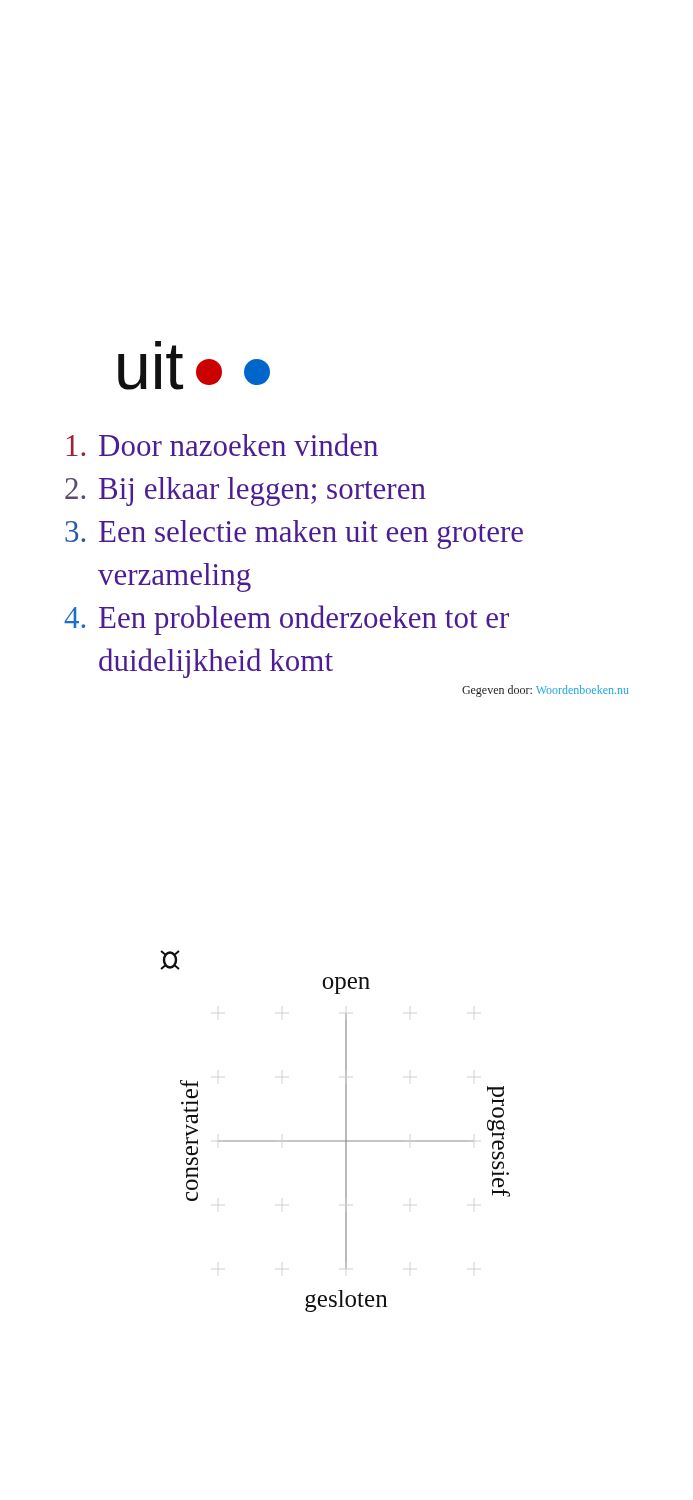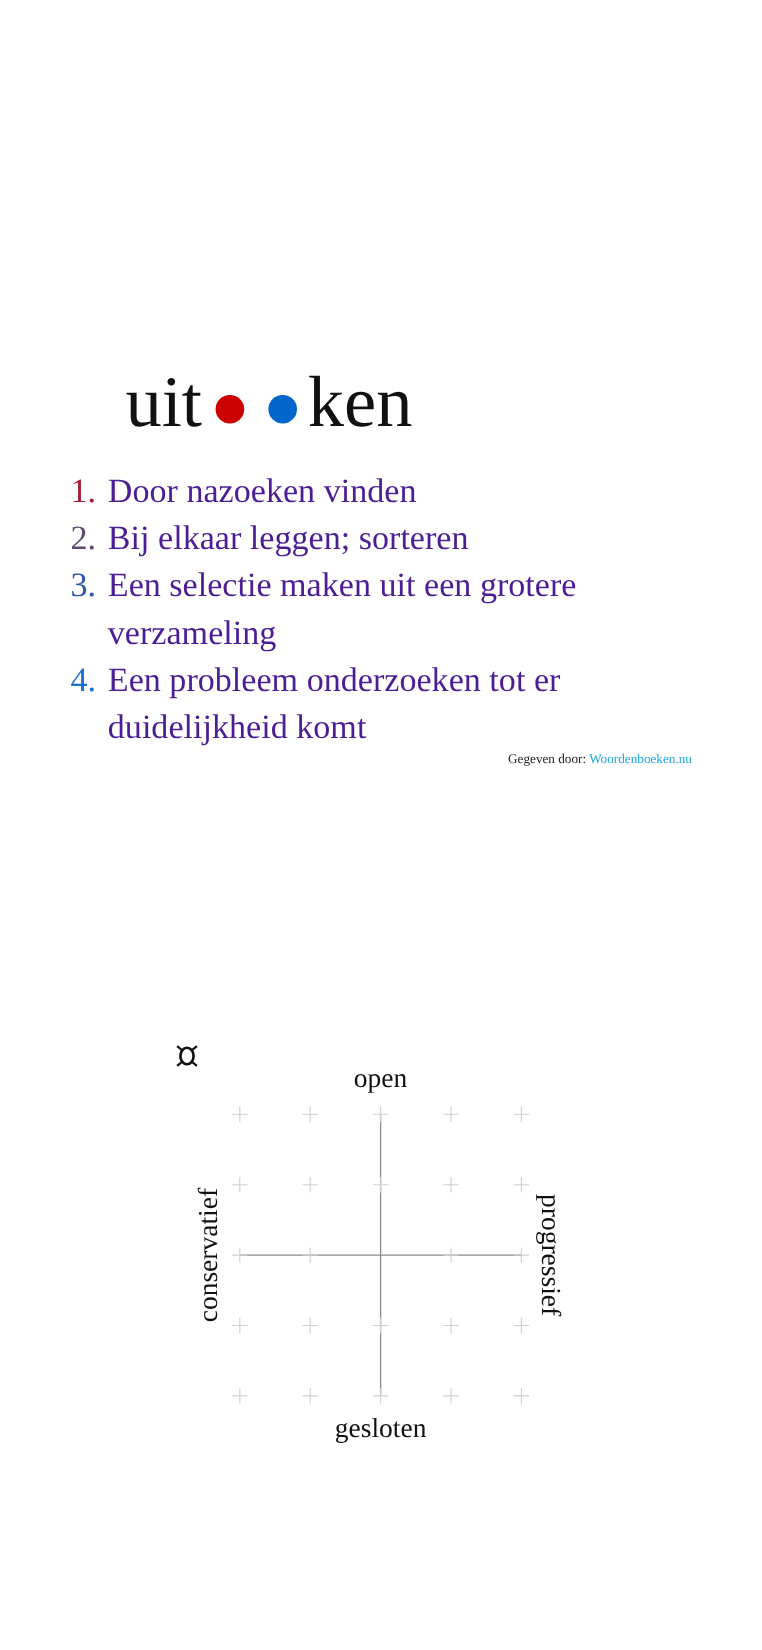--- a/index.html
+++ b/index.html
@@ -15,21 +15,21 @@
       font-family: "DejaVu Serif", "Liberation Serif", serif;
       color: #111111;
     }
     .headword {
       position: absolute;
       left: 114px;
       top: 326px;
       height: 80px;
       display: flex;
       align-items: baseline;
-      font-family: Liberation Serif, serif;
+      font-family: Liberation Sans, sans-serif;
       font-size: 66px;
       line-height: 80px;
       color: #111;
       white-space: nowrap;
     }
     .syl { display: inline-block; }
     .sep-dot {
       display: inline-block;
       width: 26px;
       height: 26px;
@@ -126,21 +126,20 @@
       transform: translate(-50%, -50%);
     }
   </style>
 </head>
 <body>
 
 <div class="headword">
   <span class="syl">uit</span>
   <span class="sep-dot" style="background:#cc0000;"></span>
   <span class="sep-dot" style="background:#0066cc;"></span>
-  <span class="syl">ken</span>
 </div>
 
 <ol class="definitions">
   <li class="def-item">
     <span class="def-num" style="color:#a51e36;">1.</span>
     <span class="def-text">Door nazoeken vinden</span>
   </li>
   <li class="def-item">
     <span class="def-num" style="color:#5d4a6e;">2.</span>
     <span class="def-text">Bij elkaar leggen; sorteren</span>

